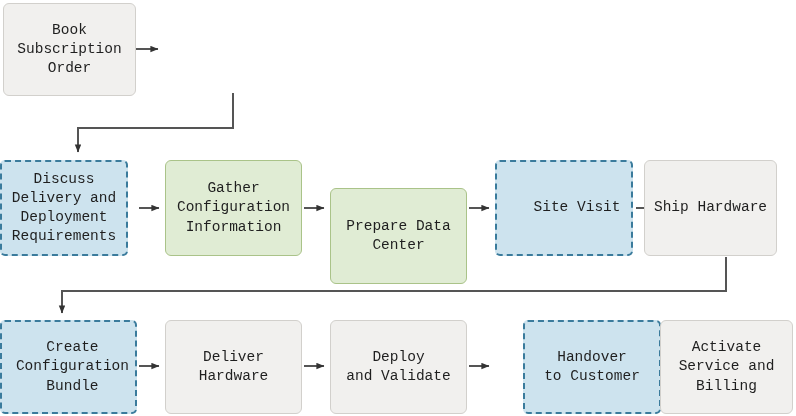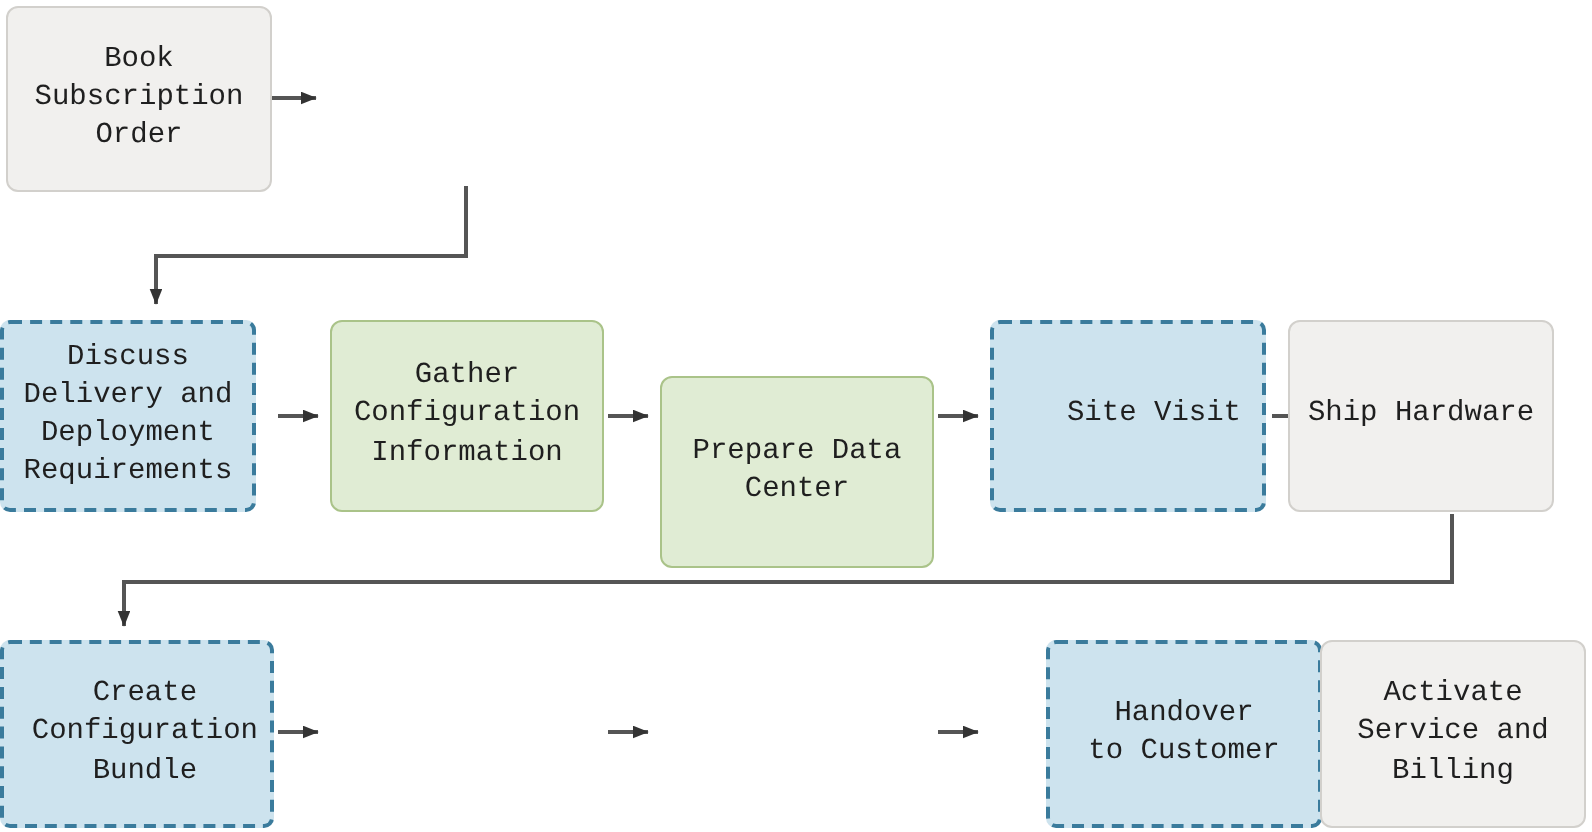--- a/index.html
+++ b/index.html
@@ -180,21 +180,29 @@
   <div class="node node-oracle" style="left:644px; top:160px; width:133px; height:96px;">
     <span class="node-label">Ship Hardware</span>
   </div>
 
   <div class="node node-both" style="left:0px; top:320px; width:137px; height:94px;justify-content:flex-end;">
     <span class="node-label">Create
 Configuration
 Bundle</span>
   </div>
 
-
+  <div class="node node-oracle" style="left:165px; top:320px; width:137px; height:94px;">
+    <span class="node-label">Deliver
+Hardware</span>
+  </div>
+
+  <div class="node node-oracle" style="left:330px; top:320px; width:137px; height:94px;">
+    <span class="node-label">Deploy
+and Validate</span>
+  </div>
 
   <div class="node node-both" style="left:495px; top:320px; width:138px; height:94px;margin-left:28px;">
     <span class="node-label">Handover
 to Customer</span>
   </div>
 
   <div class="node node-oracle" style="left:660px; top:320px; width:133px; height:94px;">
     <span class="node-label">Activate
 Service and
 Billing</span>

